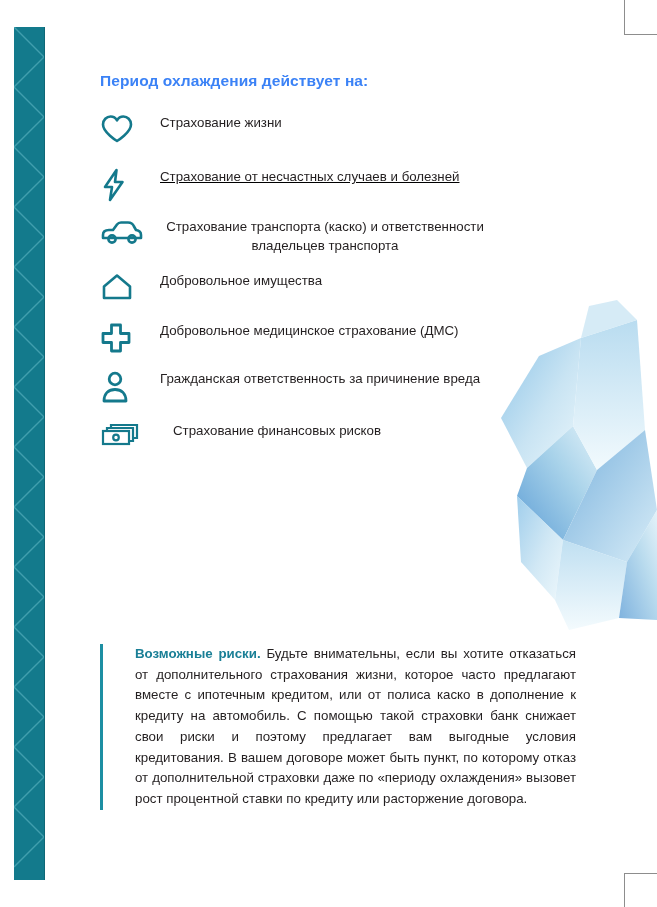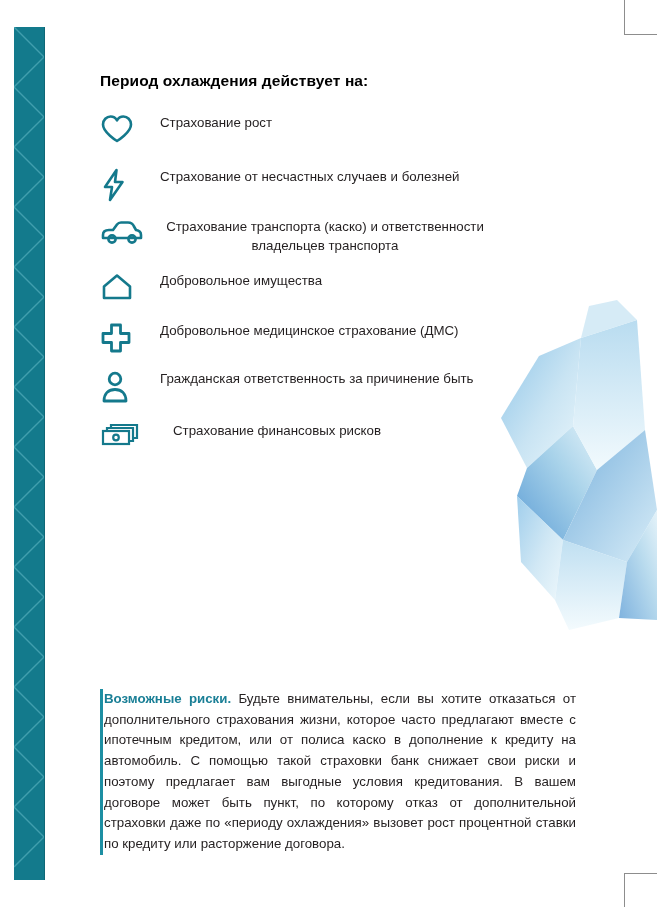--- a/index.html
+++ b/index.html
@@ -66,21 +66,21 @@
   .content {
     position: absolute;
     left: 100px;
     top: 72px;
     width: 470px;
   }
   h1.title {
     margin: 0 0 22px 0;
     font-size: 15.5px;
     font-weight: bold;
-    color: #000000;
+    color: #3b82f6;
     letter-spacing: 0.1px;
   }
 
   .list {
     display: block;
   }
   .row {
     display: flex;
     align-items: flex-start;
     margin-bottom: 16px;
@@ -95,34 +95,34 @@
   }
   .row .label {
     font-size: 13.3px;
     line-height: 1.45;
     color: #231f20;
     padding-top: 1px;
     max-width: 330px;
   }
 
   .row.r1 { margin-bottom: 22px; }
-  .row.r2 { margin-bottom: 14px; }
+  .row.r2 { margin-bottom: 14px; text-decoration: underline; }
   .row.r3 { margin-bottom: 14px; text-align: center; }
   .row.r4 { margin-bottom: 18px; }
   .row.r5 { margin-bottom: 14px; }
   .row.r6 { margin-bottom: 16px; }
   .row.r7 { margin-bottom: 0; gap: 13px; }
 
   
   .note {
     position: absolute;
     left: 100px;
-    top: 689px;
+    top: 644px;
     width: 476px;
-    padding-left: 1px;
+    padding-left: 32px;
     border-left: 3px solid #1d8fa3;
     box-sizing: border-box;
   }
   .note p {
     margin: 0;
     font-size: 13.3px;
     line-height: 1.56;
     color: #231f20;
     text-align: justify;
   }
@@ -183,21 +183,21 @@
   <h1 class="title">Период охлаждения действует на:</h1>
 
   <div class="list">
 
     <div class="row r1">
       <span class="icon">
         <svg width="34" height="30" viewBox="0 0 34 30">
           <path d="M17 27 C17 27 3 18.5 3 10.5 C3 5.8 6.6 2.5 10.6 2.5 C13.4 2.5 15.7 4.1 17 6.3 C18.3 4.1 20.6 2.5 23.4 2.5 C27.4 2.5 31 5.8 31 10.5 C31 18.5 17 27 17 27 Z" fill="none" stroke="#14798c" stroke-width="2.6" stroke-linejoin="round"></path>
         </svg>
       </span>
-      <span class="label">Страхование рост</span>
+      <span class="label">Страхование жизни</span>
     </div>
 
     <div class="row r2">
       <span class="icon">
         <svg width="28" height="34" viewBox="0 0 28 34">
           <path d="M16.5 2 L5 19 L12 19 L10 32 L22.5 14 L15 14 Z" fill="none" stroke="#14798c" stroke-width="2.6" stroke-linejoin="round"></path>
         </svg>
       </span>
       <span class="label">Страхование от несчастных случаев и болезней</span>
     </div>
@@ -231,21 +231,21 @@
       <span class="label">Добровольное медицинское страхование (ДМС)</span>
     </div>
 
     <div class="row r6">
       <span class="icon">
         <svg width="30" height="34" viewBox="0 0 30 34">
           <circle cx="15" cy="9" r="5.8" fill="none" stroke="#14798c" stroke-width="2.8"></circle>
           <path d="M4 31 C4 23 9 19.5 15 19.5 C21 19.5 26 23 26 31 Z" fill="none" stroke="#14798c" stroke-width="2.8" stroke-linejoin="round"></path>
         </svg>
       </span>
-      <span class="label">Гражданская ответственность за причинение быть</span>
+      <span class="label">Гражданская ответственность за причинение вреда</span>
     </div>
 
     <div class="row r7">
       <span class="icon">
         <svg width="44" height="28" viewBox="0 0 44 28">
           <rect x="3" y="9" width="26" height="13" fill="none" stroke="#14798c" stroke-width="2.2"></rect>
           <path d="M7 9 L7 6 L33 6 L33 19 L29 19" fill="none" stroke="#14798c" stroke-width="2.2"></path>
           <path d="M11 6 L11 3 L37 3 L37 16 L33 16" fill="none" stroke="#14798c" stroke-width="2.2"></path>
           <circle cx="16" cy="15.5" r="2.8" fill="none" stroke="#14798c" stroke-width="2.2"></circle>
         </svg>

